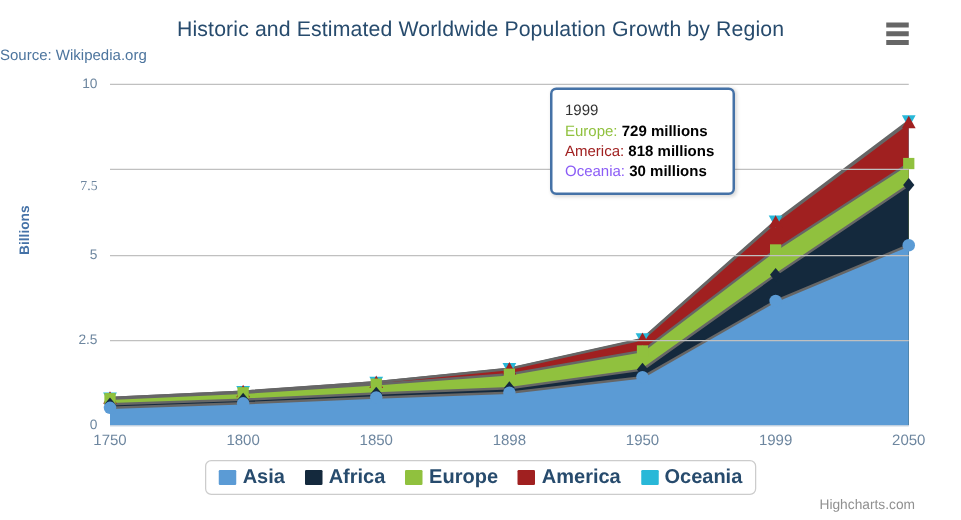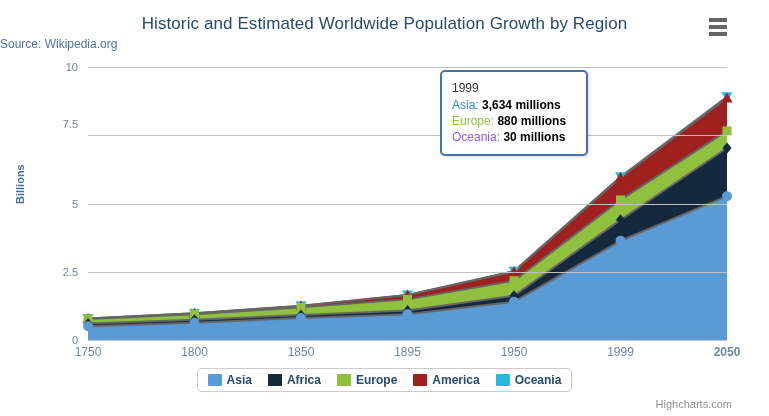--- a/index.html
+++ b/index.html
@@ -195,21 +195,21 @@
     border: 1px solid #cccccc;
     border-radius: 5px;
     background: #ffffff;
     padding: 4px 10px;
   }
   .legend-item {
     display: flex;
     align-items: center;
     gap: 5px;
     cursor: pointer;
-    font-size: 12px;
+    font-size: 16px;
     color: #274b6d;
     font-weight: bold;
   }
   .legend-swatch {
     width: 14px;
     height: 12px;
     border-radius: 1px;
     display: inline-block;
   }
 
@@ -235,21 +235,21 @@
   <button id="context-button" aria-label="Chart context menu">
     <span class="bar"></span>
     <span class="bar"></span>
     <span class="bar"></span>
   </button>
 
   <div id="y-axis-labels">
       <div class="ylabel" style="top: 340px;">0</div>
       <div class="ylabel" style="top: 271.75px;">2.5</div>
       <div class="ylabel" style="top: 203.5px;">5</div>
-      <div class="ylabel" style="top: 124px;">7.5</div>
+      <div class="ylabel" style="top: 149px; font-family: Liberation Serif, serif;">7.5</div>
       <div class="ylabel" style="top: 67px;">10</div>
     </div>
   <div id="y-axis-title">Billions</div>
 
   <div id="plot-area">
     <svg id="series-svg" viewBox="0 0 639 273" preserveAspectRatio="none" xmlns="http://www.w3.org/2000/svg">
         <path d="M0,251.4057 L106.5,246.3006 L213,238.8204 L319.5,227.955 L426,204.1494 L532.5,109.8006 L639,29.78430000000003 L639,273 L0,273 Z" fill="#29b8d8"></path>
         <path d="M0,251.4057 L106.5,246.3006 L213,238.8204 L319.5,227.955 L426,204.1494 L532.5,109.8006 L639,29.78430000000003" fill="none" stroke="#666666" stroke-width="2" stroke-linejoin="round"></path>
         <path d="M0,251.4603 L106.5,246.3552 L213,238.875 L319.5,228.1188 L426,204.5043 L532.5,110.61959999999999 L639,31.040099999999995 L639,273 L0,273 Z" fill="#a02020"></path>
         <path d="M0,251.4603 L106.5,246.3552 L213,238.875 L319.5,228.1188 L426,204.5043 L532.5,110.61959999999999 L639,31.040099999999995" fill="none" stroke="#666666" stroke-width="2" stroke-linejoin="round"></path>
@@ -300,31 +300,31 @@
       <div class="gridline" style="top: 136.5px;"></div>
       <div class="gridline" style="top: 68.25px;"></div>
       <div class="gridline" style="top: 0px;"></div>
     </div>
 
   <div id="axis-line"></div>
   <div id="x-axis-labels">
       <div class="xlabel" style="left: 0px;">1750</div>
       <div class="xlabel" style="left: 106.5px;">1800</div>
       <div class="xlabel" style="left: 213px;">1850</div>
-      <div class="xlabel" style="left: 319.5px;">1895</div>
+      <div class="xlabel" style="left: 319.5px;">1898</div>
       <div class="xlabel" style="left: 426px;">1950</div>
       <div class="xlabel" style="left: 532.5px;">1999</div>
-      <div class="xlabel" style="left: 639px; font-weight: bold;">2050</div>
+      <div class="xlabel" style="left: 639px;">2050</div>
     </div>
 
   <div id="tooltip">
     <div class="tt-header">1999</div>
     <div id="tooltip-rows">
-        <div class="tt-row"><span class="tt-name" style="color: rgb(43, 140, 190);">Asia: </span><span class="tt-value">3,634 millions</span></div>
-        <div class="tt-row"><span class="tt-name" style="color: rgb(144, 193, 62); margin-top: 39px;">Europe: </span><span class="tt-value">880 millions</span></div>
+        <div class="tt-row"><span class="tt-name" style="color: rgb(144, 193, 62); margin-top: 39px;">Europe: </span><span class="tt-value">729 millions</span></div>
+        <div class="tt-row"><span class="tt-name" style="color: rgb(160, 32, 32);">America: </span><span class="tt-value">818 millions</span></div>
         <div class="tt-row"><span class="tt-name" style="color: #8b5cf6;">Oceania: </span><span class="tt-value">30 millions</span></div>
       </div>
   </div>
 
   <div id="legend">
     <div id="legend-inner">
         <div class="legend-item">
           <span class="legend-swatch" style="background: rgb(91, 155, 213);"></span>
           <span>Asia</span>
         </div>

